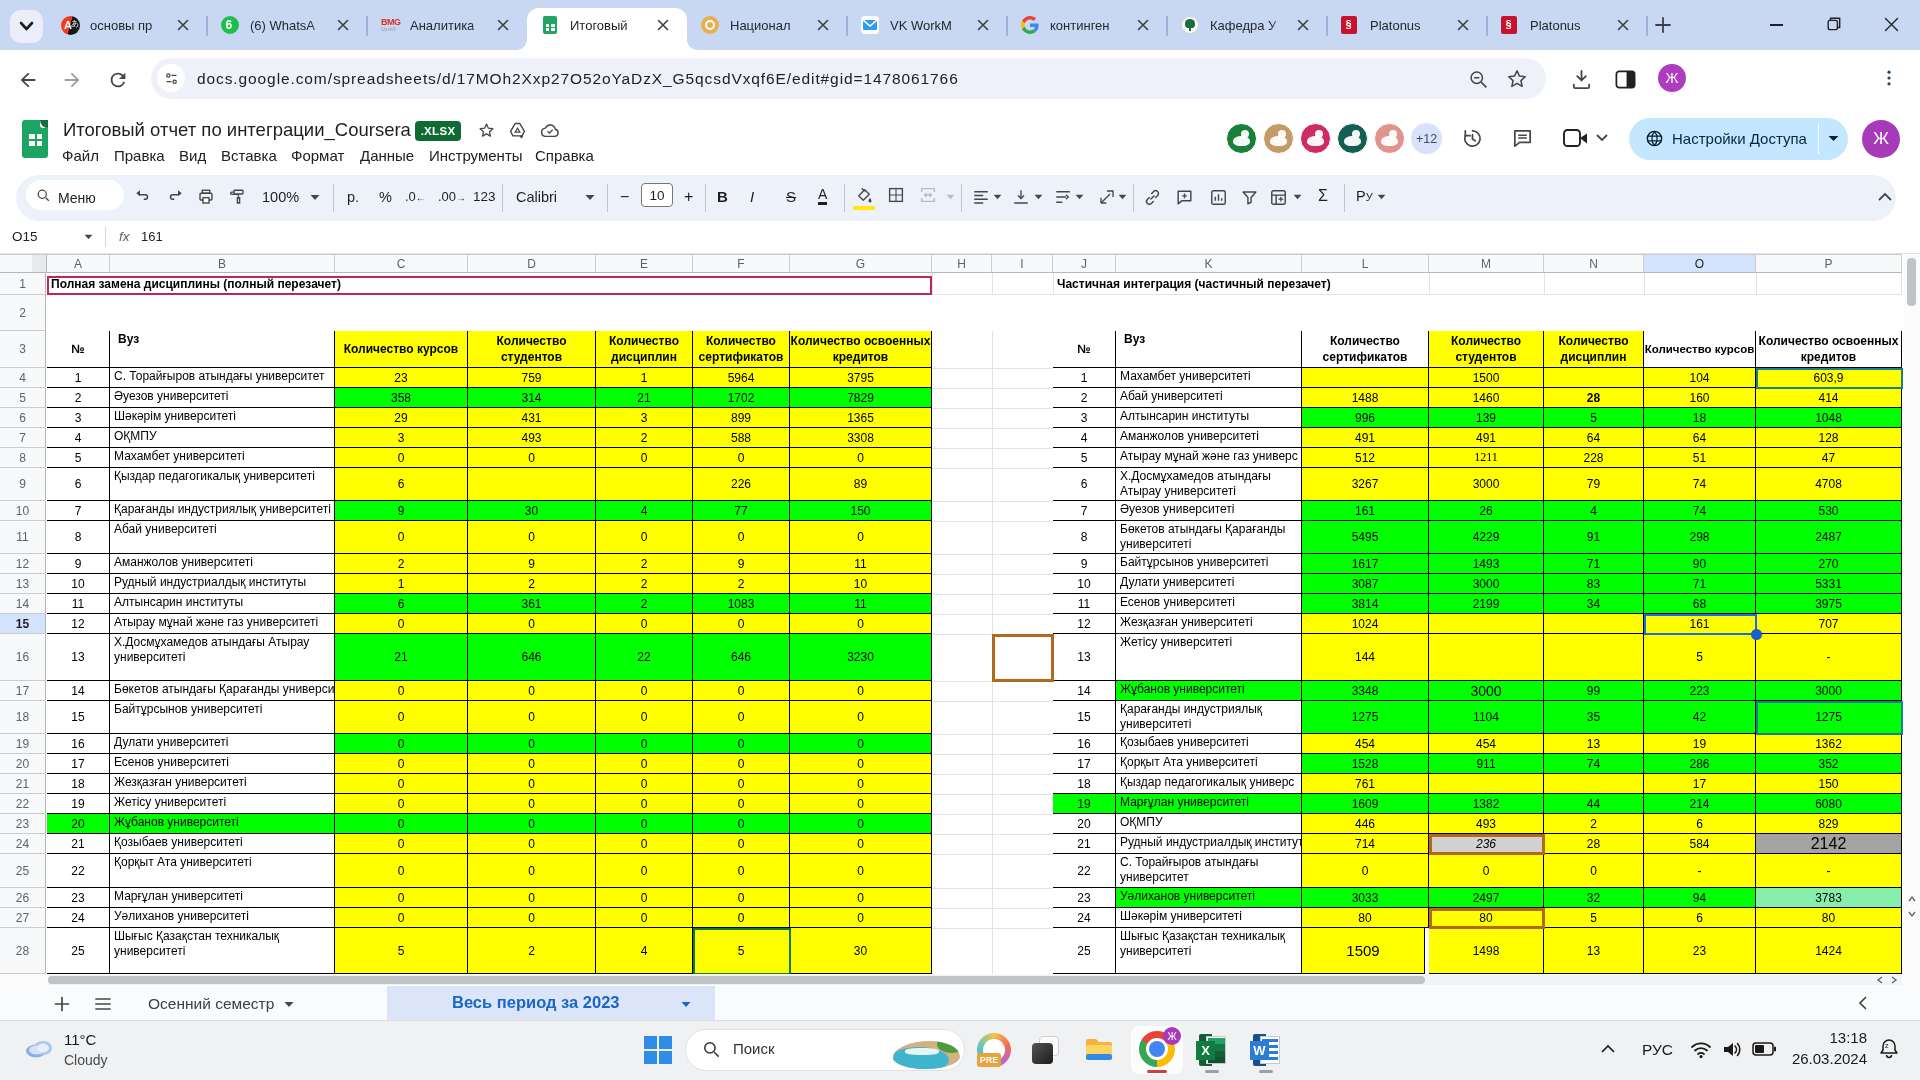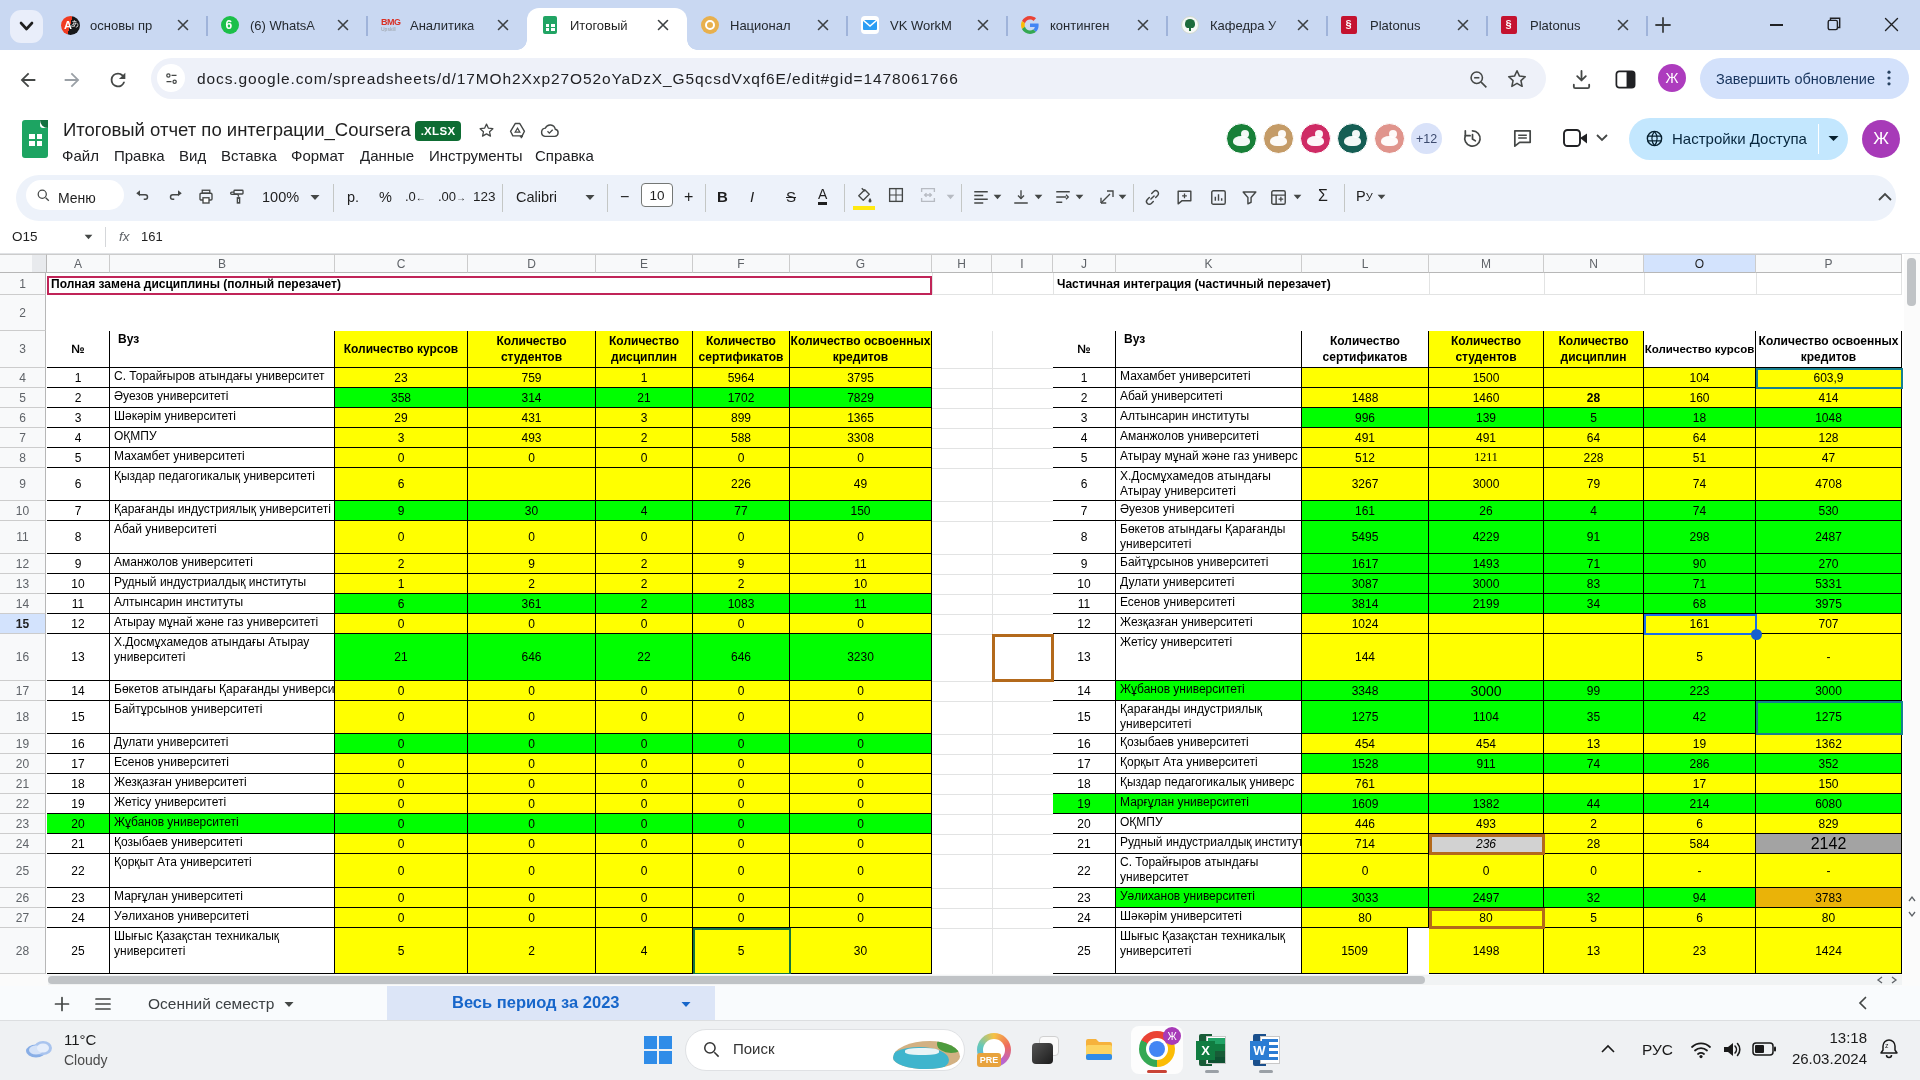--- a/index.html
+++ b/index.html
@@ -154,21 +154,20 @@
 <svg class="abs" style="left:1570px;top:68px" width="23" height="23" viewBox="0 0 24 24" fill="#444746">
       <path d="M12 3v10m0 0l-4.5-4.5M12 13l4.5-4.5" stroke="#444746" stroke-width="1.9" fill="none" stroke-linecap="round"></path>
       <path d="M4 17.5v2a1.5 1.5 0 0 0 1.5 1.5h13a1.5 1.5 0 0 0 1.5-1.5v-2" stroke="#444746" stroke-width="1.9" fill="none" stroke-linecap="round"></path>
     </svg>
 <svg class="abs" style="left:1614px;top:68px" width="23" height="23" viewBox="0 0 24 24">
       <rect x="2.5" y="3.5" width="19" height="17" rx="3" stroke="#202124" stroke-width="1.8" fill="none"></rect>
       <path d="M14 3.5v17" stroke="#202124" stroke-width="1.8"></path>
       <rect x="14" y="3.5" width="7.5" height="17" rx="2" fill="#202124"></rect>
     </svg>
 <div class="abs" style="left:1658px;top:64px;width:28px;height:28px;border-radius:50%;background:#ad3cbe;color:#fff;font-size:14px;display:flex;align-items:center;justify-content:center;">Ж</div>
-<div class="abs" style="left:1700px;top:58px;width:209px;height:41px;background:#d3e1fb;border-radius:21px;display:flex;align-items:center;padding-left:16px;font-size:14.5px;color:#16335c;">Завершить обновление</div>
 <svg class="abs" style="left:1879px;top:68px" width="20" height="20" viewBox="0 0 24 24" fill="#26415f">
       <circle cx="12" cy="5" r="1.9"></circle>
       <circle cx="12" cy="12" r="1.9"></circle>
       <circle cx="12" cy="19" r="1.9"></circle>
     </svg>
 <div class="abs" style="left:0;top:104px;width:1920px;height:68px;background:#fff;"></div>
 <div class="abs" style="left:22px;top:120px;width:26px;height:38px;background:#1da462;border-radius:3px;"></div>
 <div class="abs" style="left:40px;top:120px;width:8px;height:8px;background:#fff;border-radius:0 0 0 3px;"></div>
 <div class="abs" style="left:40px;top:120px;width:8px;height:8px;background:#12703f;border-radius:0 0 0 8px;"></div>
 <div class="abs" style="left:29px;top:134px;width:13px;height:12px;background:#fff;"></div>
@@ -513,21 +512,21 @@
 <div class="cell num" style="left:468px;top:448px;width:128px;height:20px;background:#ffff00;font-size:12px;">0</div>
 <div class="cell num" style="left:596px;top:448px;width:97px;height:20px;background:#ffff00;font-size:12px;">0</div>
 <div class="cell num" style="left:693px;top:448px;width:97px;height:20px;background:#ffff00;font-size:12px;">0</div>
 <div class="cell num" style="left:790px;top:448px;width:142px;height:20px;background:#ffff00;font-size:12px;">0</div>
 <div class="cell num" style="left:47px;top:468px;width:63px;height:33px;background:#fff;font-size:12px;">6</div>
 <div class="cell nm" style="left:110px;top:468px;width:225px;height:33px;background:#fff;font-size:12px;">Қыздар педагогикалық университеті</div>
 <div class="cell num" style="left:335px;top:468px;width:133px;height:33px;background:#ffff00;font-size:12px;">6</div>
 <div class="cell num" style="left:468px;top:468px;width:128px;height:33px;background:#ffff00;font-size:12px;"></div>
 <div class="cell num" style="left:596px;top:468px;width:97px;height:33px;background:#ffff00;font-size:12px;"></div>
 <div class="cell num" style="left:693px;top:468px;width:97px;height:33px;background:#ffff00;font-size:12px;">226</div>
-<div class="cell num" style="left:790px;top:468px;width:142px;height:33px;background:#ffff00;font-size:12px;">49</div>
+<div class="cell num" style="left:790px;top:468px;width:142px;height:33px;background:#ffff00;font-size:12px;">89</div>
 <div class="cell num" style="left:47px;top:501px;width:63px;height:20px;background:#fff;font-size:12px;">7</div>
 <div class="cell nm" style="left:110px;top:501px;width:225px;height:20px;background:#fff;font-size:12px;">Қарағанды индустриялық университеті</div>
 <div class="cell num" style="left:335px;top:501px;width:133px;height:20px;background:#00ff00;font-size:12px;">9</div>
 <div class="cell num" style="left:468px;top:501px;width:128px;height:20px;background:#00ff00;font-size:12px;">30</div>
 <div class="cell num" style="left:596px;top:501px;width:97px;height:20px;background:#00ff00;font-size:12px;">4</div>
 <div class="cell num" style="left:693px;top:501px;width:97px;height:20px;background:#00ff00;font-size:12px;">77</div>
 <div class="cell num" style="left:790px;top:501px;width:142px;height:20px;background:#00ff00;font-size:12px;">150</div>
 <div class="cell num" style="left:47px;top:521px;width:63px;height:33px;background:#fff;font-size:12px;">8</div>
 <div class="cell nm" style="left:110px;top:521px;width:225px;height:33px;background:#fff;font-size:12px;">Абай университеті</div>
 <div class="cell num" style="left:335px;top:521px;width:133px;height:33px;background:#ffff00;font-size:12px;">0</div>
@@ -809,31 +808,31 @@
 <div class="cell num" style="left:1429px;top:854px;width:115px;height:34px;background:#ffff00;font-size:12px;">0</div>
 <div class="cell num" style="left:1544px;top:854px;width:100px;height:34px;background:#ffff00;font-size:12px;">0</div>
 <div class="cell num" style="left:1644px;top:854px;width:112px;height:34px;background:#ffff00;font-size:12px;">-</div>
 <div class="cell num" style="left:1756px;top:854px;width:146px;height:34px;background:#ffff00;font-size:12px;">-</div>
 <div class="cell num" style="left:1053px;top:888px;width:63px;height:20px;background:#fff;font-size:12px;">23</div>
 <div class="cell nm" style="left:1116px;top:888px;width:186px;height:20px;background:#00ff00;font-size:12px;">Уәлиханов университеті</div>
 <div class="cell num" style="left:1302px;top:888px;width:127px;height:20px;background:#00ff00;font-size:12px;">3033</div>
 <div class="cell num" style="left:1429px;top:888px;width:115px;height:20px;background:#00ff00;font-size:12px;">2497</div>
 <div class="cell num" style="left:1544px;top:888px;width:100px;height:20px;background:#00ff00;font-size:12px;">32</div>
 <div class="cell num" style="left:1644px;top:888px;width:112px;height:20px;background:#00ff00;font-size:12px;">94</div>
-<div class="cell num" style="left:1756px;top:888px;width:146px;height:20px;background:#eab308;font-size:12px;">3783</div>
+<div class="cell num" style="left:1756px;top:888px;width:146px;height:20px;background:#86efac;font-size:12px;">3783</div>
 <div class="cell num" style="left:1053px;top:908px;width:63px;height:20px;background:#fff;font-size:12px;">24</div>
 <div class="cell nm" style="left:1116px;top:908px;width:186px;height:20px;background:#fff;font-size:12px;">Шәкәрім университеті</div>
 <div class="cell num" style="left:1302px;top:908px;width:127px;height:20px;background:#ffff00;font-size:12px;">80</div>
 <div class="cell num" style="left:1429px;top:908px;width:115px;height:20px;background:#ffff00;font-size:12px;">80</div>
 <div class="cell num" style="left:1544px;top:908px;width:100px;height:20px;background:#ffff00;font-size:12px;">5</div>
 <div class="cell num" style="left:1644px;top:908px;width:112px;height:20px;background:#ffff00;font-size:12px;">6</div>
 <div class="cell num" style="left:1756px;top:908px;width:146px;height:20px;background:#ffff00;font-size:12px;">80</div>
 <div class="cell num" style="left:1053px;top:928px;width:63px;height:46px;background:#fff;font-size:12px;">25</div>
 <div class="cell nm" style="left:1116px;top:928px;width:186px;height:46px;background:#fff;font-size:12px;">Шығыс Қазақстан техникалық<br>университеті</div>
-<div class="cell num" style="left:1302px;top:928px;width:106px;height:46px;background:#ffff00;font-size:12px;">1509</div>
+<div class="cell num" style="left:1302px;top:928px;width:123px;height:46px;background:#ffff00;font-size:15px;">1509</div>
 <div class="cell num" style="left:1429px;top:928px;width:115px;height:46px;background:#ffff00;font-size:12px;">1498</div>
 <div class="cell num" style="left:1544px;top:928px;width:100px;height:46px;background:#ffff00;font-size:12px;">13</div>
 <div class="cell num" style="left:1644px;top:928px;width:112px;height:46px;background:#ffff00;font-size:12px;">23</div>
 <div class="cell num" style="left:1756px;top:928px;width:146px;height:46px;background:#ffff00;font-size:12px;">1424</div>
 <div class="abs" style="left:1756px;top:368px;width:147px;height:21px;border:2px solid #17808e;"></div>
 <div class="abs" style="left:1756px;top:701px;width:147px;height:34px;border:2px solid #17808e;"></div>
 <div class="abs" style="left:693px;top:928px;width:98px;height:47px;border:2px solid #15753f;"></div>
 <div class="abs" style="left:1429px;top:834px;width:116px;height:21px;border:3px solid #b3691b;"></div>
 <div class="abs" style="left:1429px;top:908px;width:116px;height:21px;border:3px solid #b3691b;"></div>
 <div class="abs" style="left:992px;top:634px;width:62px;height:48px;border:3px solid #b3691b;"></div>

